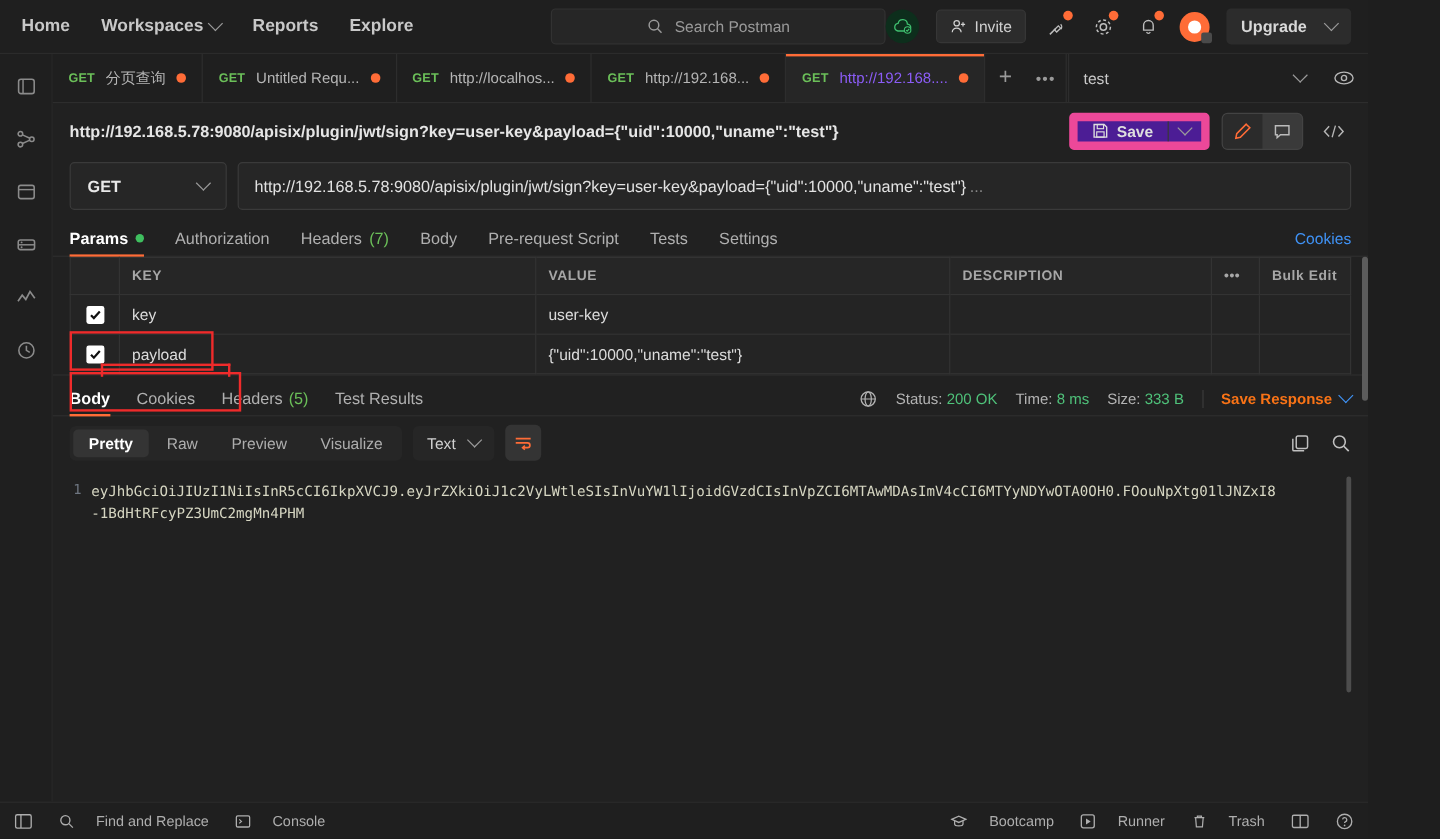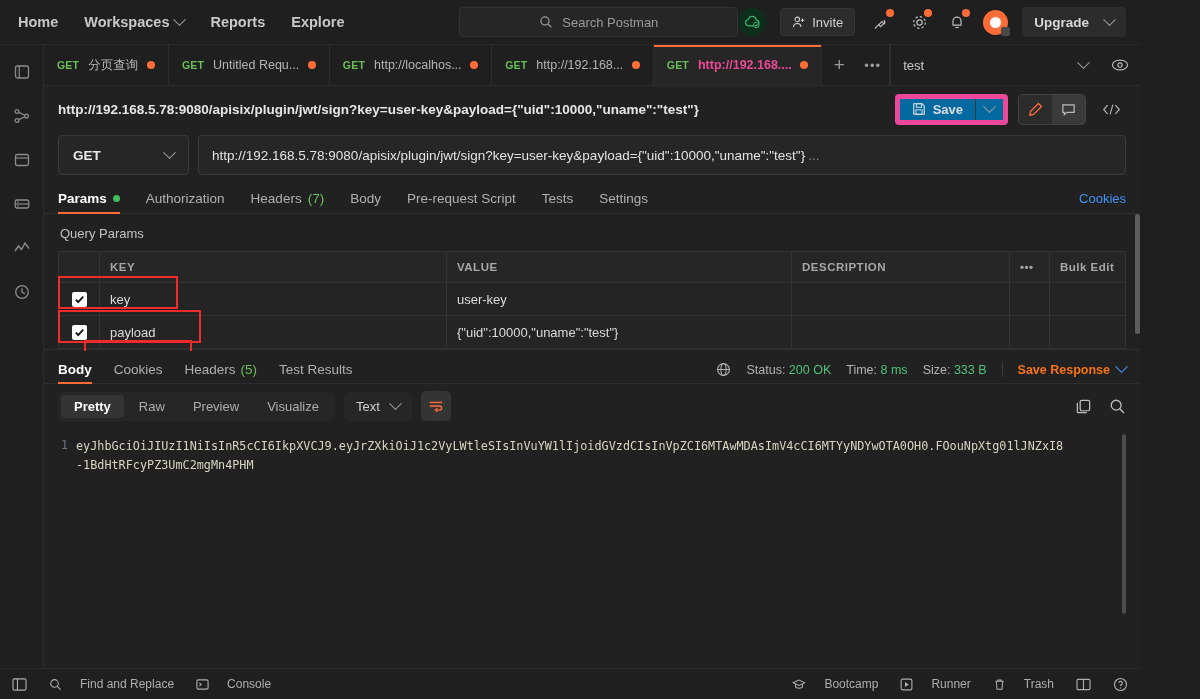--- a/index.html
+++ b/index.html
@@ -54,36 +54,36 @@
 
   
   .tabstrip { height:41px; flex:0 0 41px; display:flex; align-items:stretch; background:#1f1f1f;
               border-bottom:1px solid #2d2d2d; }
   .tab { display:flex; align-items:center; gap:9px; padding:0 13px; border-right:1px solid #2d2d2d;
          cursor:pointer; position:relative; min-width:0; }
   .tab .verb { font-size:10.5px; font-weight:bold; color:#6bbf59; letter-spacing:.2px; }
   .tab .tname { font-size:12.5px; color:#b5b5b5; white-space:nowrap; overflow:hidden; }
   .tab .udot { width:8px; height:8px; border-radius:50%; background:#ff6c37; flex:0 0 8px; }
   .tab.active { background:#262626; }
-  .tab.active .tname { color:#ec4899; font-weight:bold; }
+  .tab.active .tname { color:#8b5cf6; font-weight:normal; }
   .tab.active::before { content:""; position:absolute; left:0; right:0; top:0; height:2px; background:#ff6c37; }
   .tab-plus, .tab-more { width:34px; display:flex; align-items:center; justify-content:center;
                          color:#9a9a9a; cursor:pointer; font-size:19px; }
   .tab-more { font-size:13px; letter-spacing:1px; border-right:1px solid #2d2d2d; }
   .env-select { margin-left:auto; display:flex; align-items:center; gap:28px; padding:0 12px;
                 border-left:1px solid #2d2d2d; min-width:210px; cursor:pointer; }
   .env-select .ename { font-size:13px; color:#c8c8c8; flex:1; }
   .eye-btn { width:40px; display:flex; align-items:center; justify-content:center; cursor:pointer; }
 
   
   .titlerow { height:46px; flex:0 0 46px; display:flex; align-items:center; padding:0 14px; gap:10px; }
   .req-title { font-size:13.5px; color:#e6e6e6; font-weight:bold; white-space:nowrap;
                overflow:hidden; text-overflow:ellipsis; }
-  .save-btn { margin-left:auto; height:31px; display:flex; align-items:center; background:#0369a1;
-              border:5px solid #ec4899; border-radius:4px; overflow:hidden; }
+  .save-btn { margin-left:auto; height:31px; display:flex; align-items:center; background:#4c1d95;
+              border:7px solid #ec4899; border-radius:4px; overflow:hidden; }
   .save-main { display:flex; align-items:center; gap:7px; padding:0 12px; height:100%; font-size:13px;
                font-weight:bold; color:#dedede; cursor:pointer; }
   .save-caret { width:28px; height:100%; border-left:1px solid #383838; display:flex; align-items:center;
                 justify-content:center; cursor:pointer; }
   .seg-group { display:flex; height:31px; border-radius:5px; overflow:hidden; background:#3a3a3a; border:1px solid #434343; }
   .seg { width:33px; display:flex; align-items:center; justify-content:center; cursor:pointer; }
   .seg.on { background:#2b2b2b; }
   .code-btn { width:30px; display:flex; align-items:center; justify-content:center; color:#b5b5b5;
               font-size:14px; cursor:pointer; }
 
@@ -408,21 +408,20 @@
         <div class="rtab">
           <span>Tests</span>
         </div>
         <div class="rtab">
           <span>Settings</span>
         </div>
         <div class="cookies-link">Cookies</div>
       </div>
 
       <div class="params">
-        <div class="params-title">Query Params</div>
         <table class="ptable">
           <thead>
             <tr>
               <th class="col-chk"></th>
               <th class="col-key">KEY</th>
               <th class="col-val">VALUE</th>
               <th>DESCRIPTION</th>
               <th class="col-dots">•••</th>
               <th class="col-bulk">Bulk Edit</th>
             </tr>

